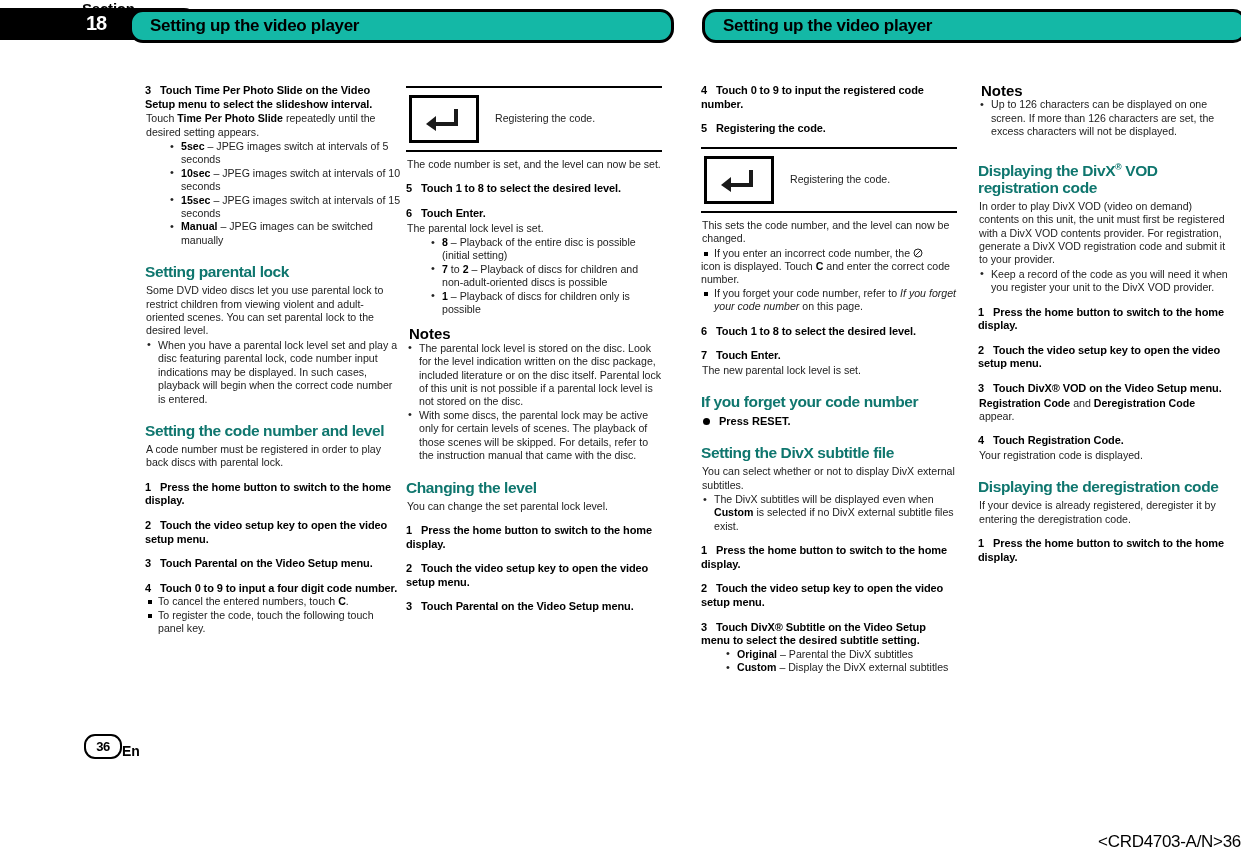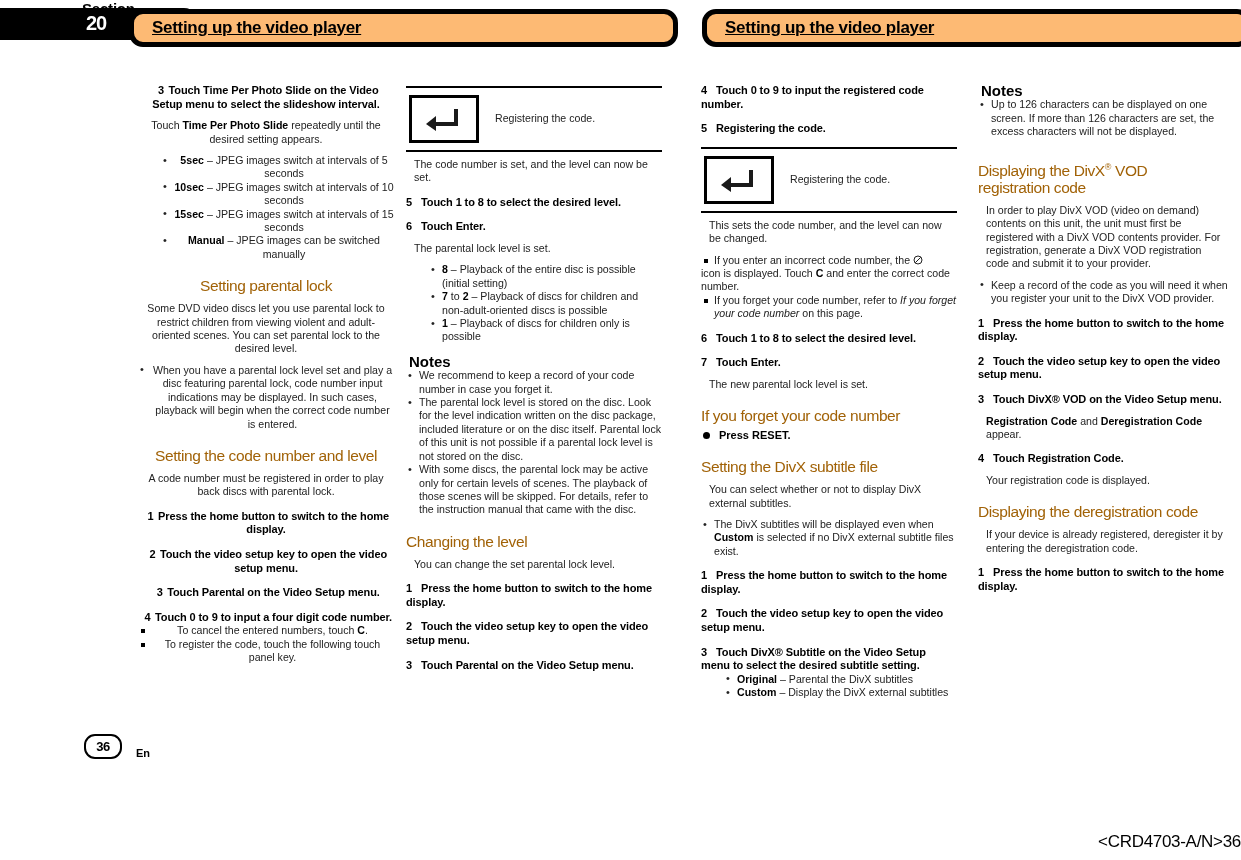--- a/index.html
+++ b/index.html
@@ -42,70 +42,69 @@
     width: 40px;
     text-align: center;
     font-size: 20px;
     font-weight: bold;
     color: #fff;
     letter-spacing: -1px;
   }
   .title-pill {
     position: absolute;
     height: 28px;
-    border: 5px solid #000000;
+    border: 3px solid #000000;
     border-radius: 14px;
-    background: #fdba74;
+    background: #14b8a6;
     display: flex;
     align-items: center;
-    text-decoration: underline;
   }
   .title-pill span {
     padding-left: 18px;
     font-size: 17px;
     font-weight: bold;
     letter-spacing: -0.3px;
   }
   #title-left  { left: 129px; top: 9px; width: 539px; }
   #title-right { left: 702px; top: 9px; width: 539px; }
 
   
   .col {
     position: absolute;
     top: 84px;
     width: 256px;
     font-size: 10.6px;
     line-height: 13.4px;
     color: #222;
   }
-  #col1 { left: 138px; text-align: center; }
+  #col1 { left: 145px; }
   #col2 { left: 406px; }
   #col3 { left: 701px; }
   #col4 { left: 978px; }
 
   
   .h2 {
     font-size: 15.5px;
-    font-weight: normal;
-    color: #a16207;
+    font-weight: bold;
+    color: #0f766e;
     letter-spacing: -0.4px;
     margin: 16px 0 4px 0;
     line-height: 17px;
   }
   .step {
     font-size: 11px;
     font-weight: bold;
     color: #000;
     line-height: 13.6px;
     margin: 11px 0 0 0;
     letter-spacing: -0.1px;
   }
   .step .n { display: inline-block; min-width: 15px; }
   .para {
-    margin: 8px;
+    margin: 1px;
     line-height: 13.4px;
   }
   .notes-head {
     font-size: 15px;
     font-weight: bold;
     color: #000;
     margin: 11px 0 1px 3px;
   }
   ul.dot, ul.sq, ul.dot-in {
     margin: 0;
@@ -215,40 +214,39 @@
     border-radius: 11px;
     display: flex;
     align-items: center;
     justify-content: center;
     font-size: 13px;
     font-weight: bold;
     color: #000;
     letter-spacing: -0.5px;
   }
   .lang {
-    margin-left: 14px;
-    font-size: 11px;
+    font-size: 14px;
     font-weight: bold;
     color: #000;
   }
   .docid {
     position: absolute;
     right: 0px;
     top: 832px;
     font-size: 17px;
     color: #000;
     letter-spacing: -0.3px;
   }
 </style>
 </head>
 <body>
 
 <div class="section-tab"></div>
 <div class="section-word">Section</div>
-<div class="section-num">20</div>
+<div class="section-num">18</div>
 
 <div class="title-pill" id="title-left">
   <span>Setting up the video player</span>
 </div>
 <div class="title-pill" id="title-right">
   <span>Setting up the video player</span>
 </div>
 
 <div class="col" id="col1">
 
@@ -312,21 +310,20 @@
   </div>
   <div class="para">The parental lock level is set.</div>
   <ul class="dot-in">
     <li><b>8</b><span> – Playback of the entire disc is possible (initial setting)</span></li>
     <li><b>7</b><span> to </span><b>2</b><span> – Playback of discs for children and non-adult-oriented discs is possible</span></li>
     <li><b>1</b><span> – Playback of discs for children only is possible</span></li>
   </ul>
 
   <div class="notes-head">Notes</div>
   <ul class="dot">
-    <li>We recommend to keep a record of your code number in case you forget it.</li>
     <li>The parental lock level is stored on the disc. Look for the level indication written on the disc package, included literature or on the disc itself. Parental lock of this unit is not possible if a parental lock level is not stored on the disc.</li>
     <li>With some discs, the parental lock may be active only for certain levels of scenes. The playback of those scenes will be skipped. For details, refer to the instruction manual that came with the disc.</li>
   </ul>
 
   <div class="h2">Changing the level</div>
   <div class="para">You can change the set parental lock level.</div>
 
   <div class="step">
     <span class="n">1</span><span>Press the home button to switch to the home display.</span>
   </div>

